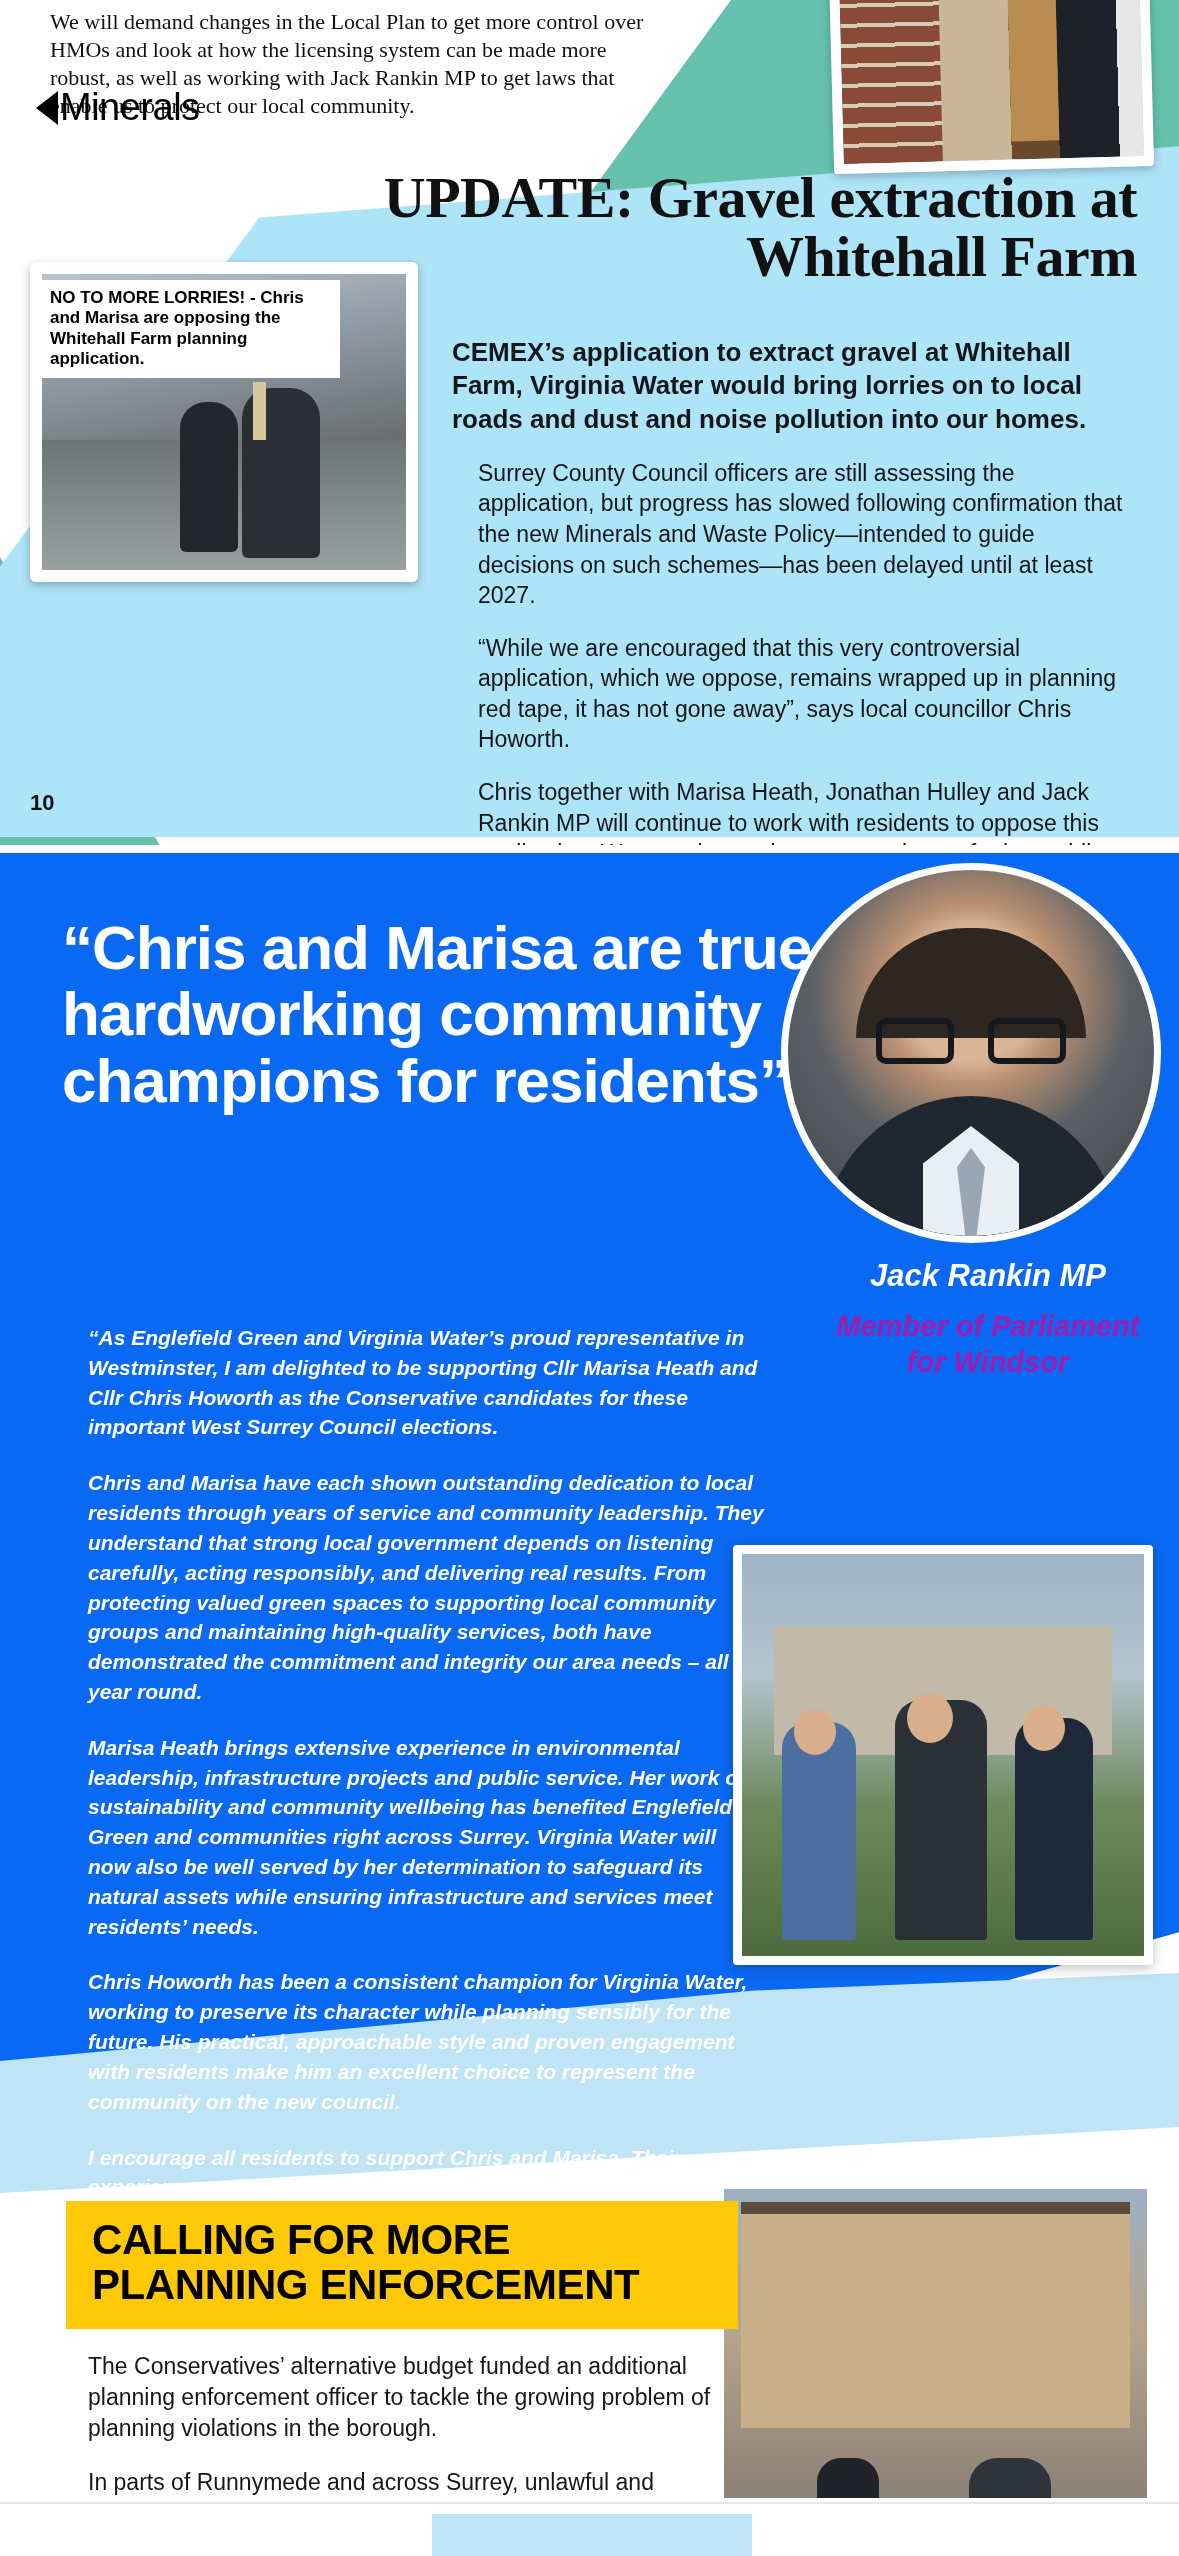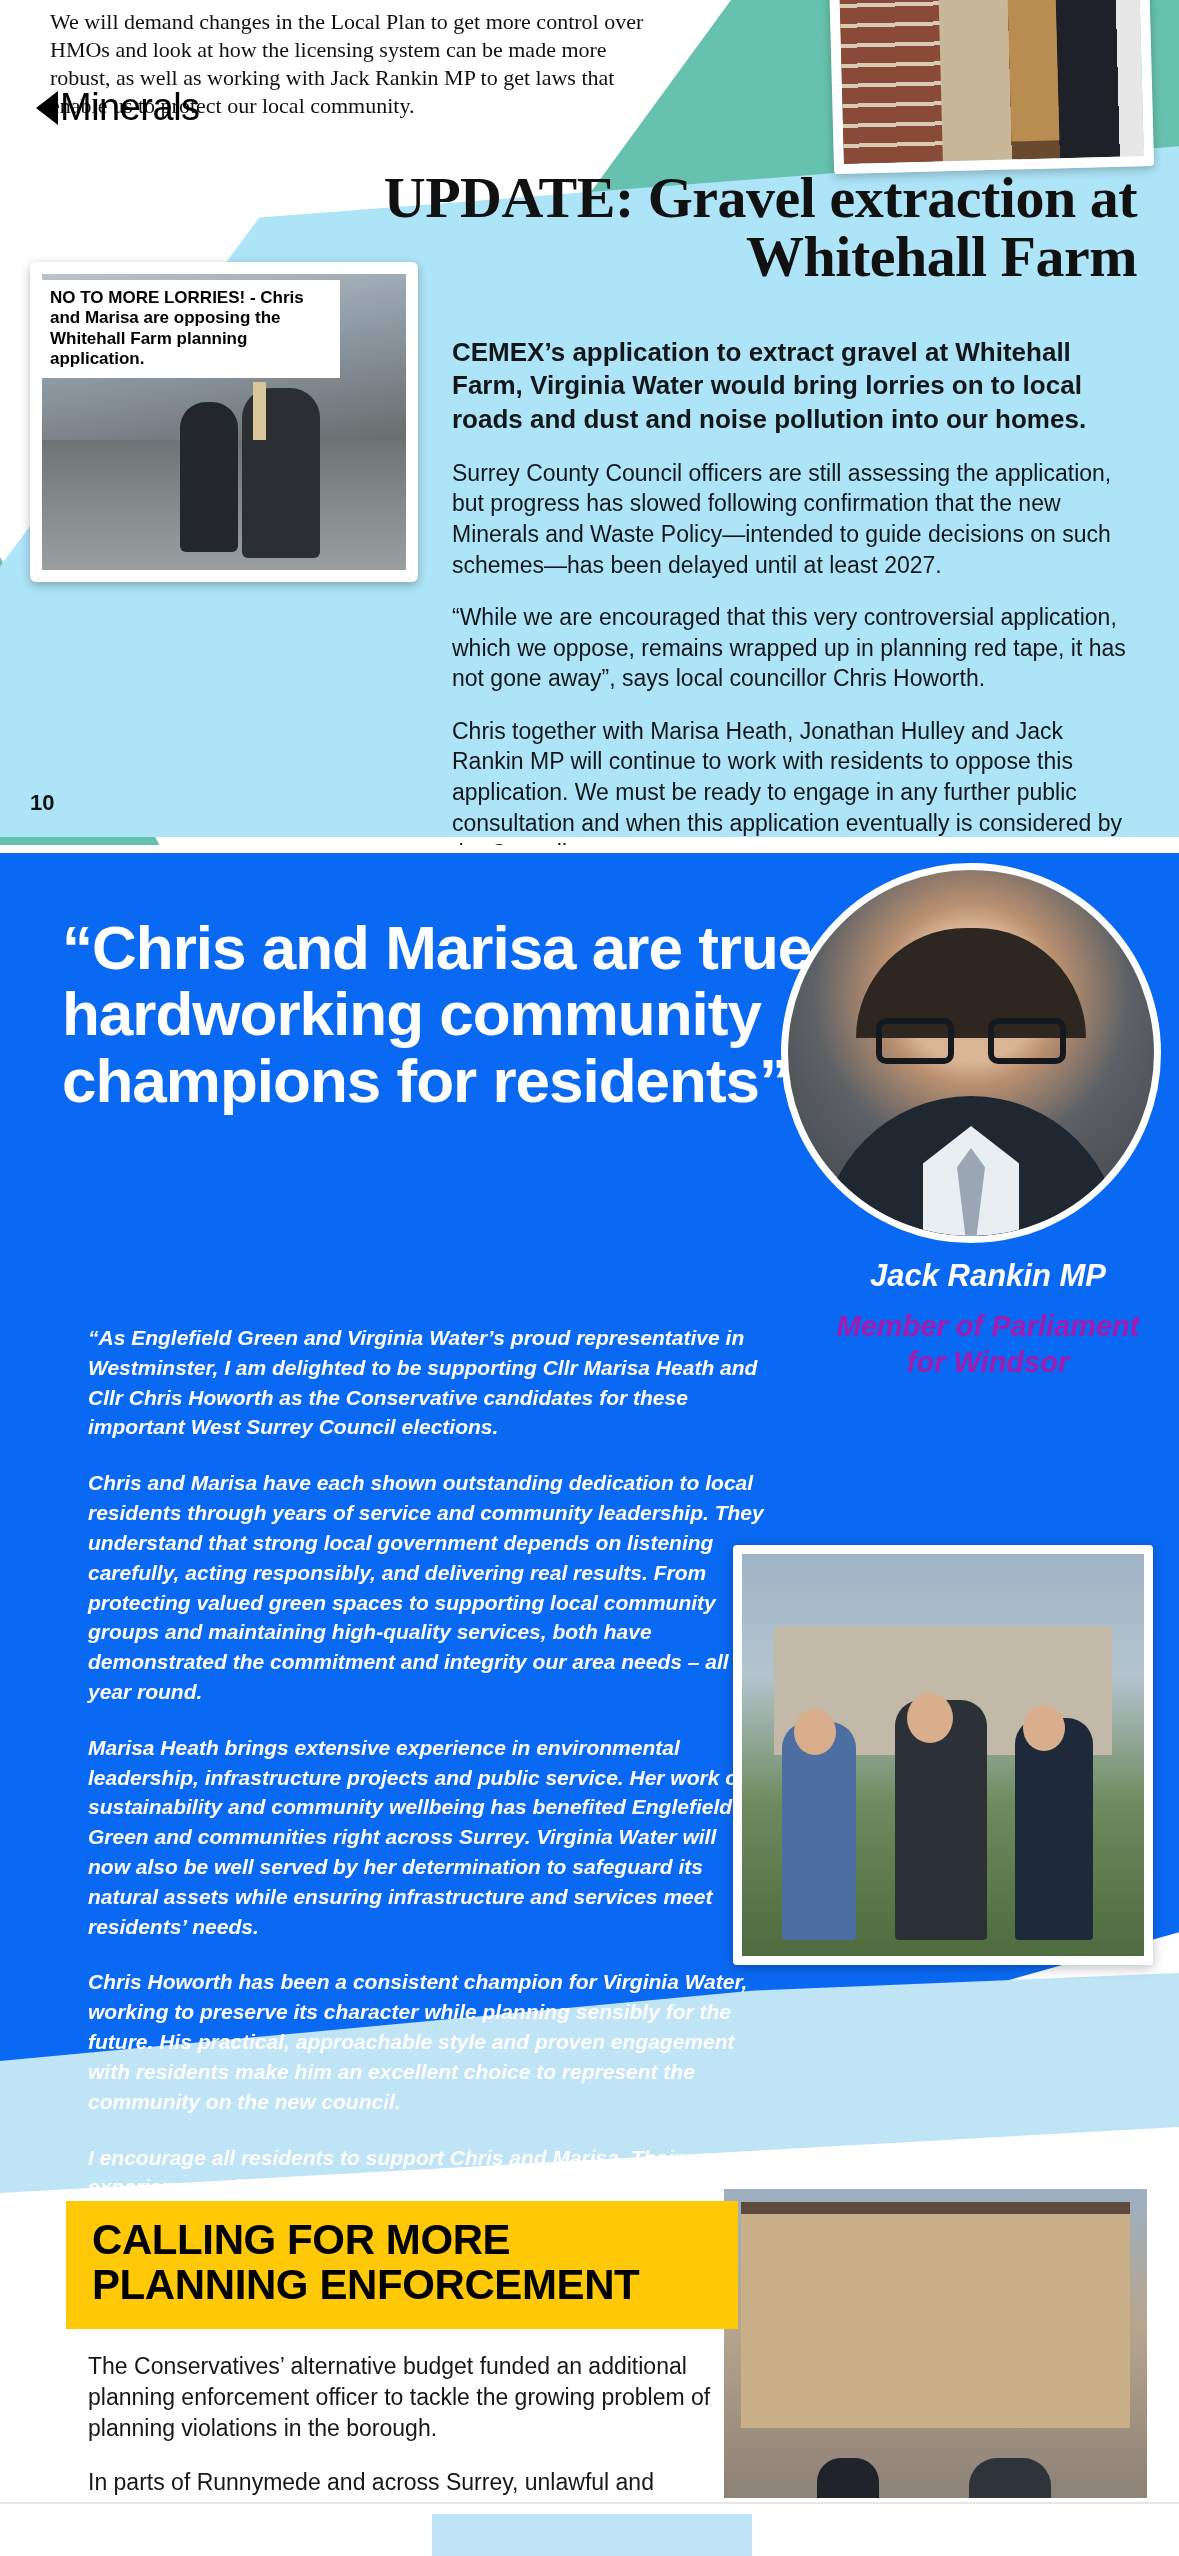--- a/index.html
+++ b/index.html
@@ -112,21 +112,21 @@
   }
   .p10-photo .tie{ position:absolute; left:58%; bottom:44%; width:13px; height:58px; background:#d8c79a; }
   .p10-caption {
     position:absolute; left: 40px; top: 280px; width: 300px; background:#fff; padding: 8px 10px;
     font-size: 17px; font-weight: 700; line-height: 1.2; color:#000; z-index:3;
   }
   .p10-col {
     position:absolute; left: 452px; top: 336px; width: 682px; color:#13171a;
   }
   .p10-lead { font-size: 26px; font-weight: 700; line-height: 1.28; margin-bottom: 22px; }
-  .p10-col p { font-size: 23px; line-height: 1.33; margin-bottom: 22px; }
+  .p10-col p { font-size: 23px; line-height: 1.33; margin-bottom: 22px; margin-left: 26px; }
   .p10-pagenum {
     position:absolute; left: 30px; top: 790px; font-size: 22px; font-weight: 700; color:#111; z-index:5;
   }
 
   
   .page11 {
     position:absolute; left:0; top: 853px; width: 1179px; height: 1645px;
     background:#fff; overflow:hidden;
   }
   .p11-bluebg {

